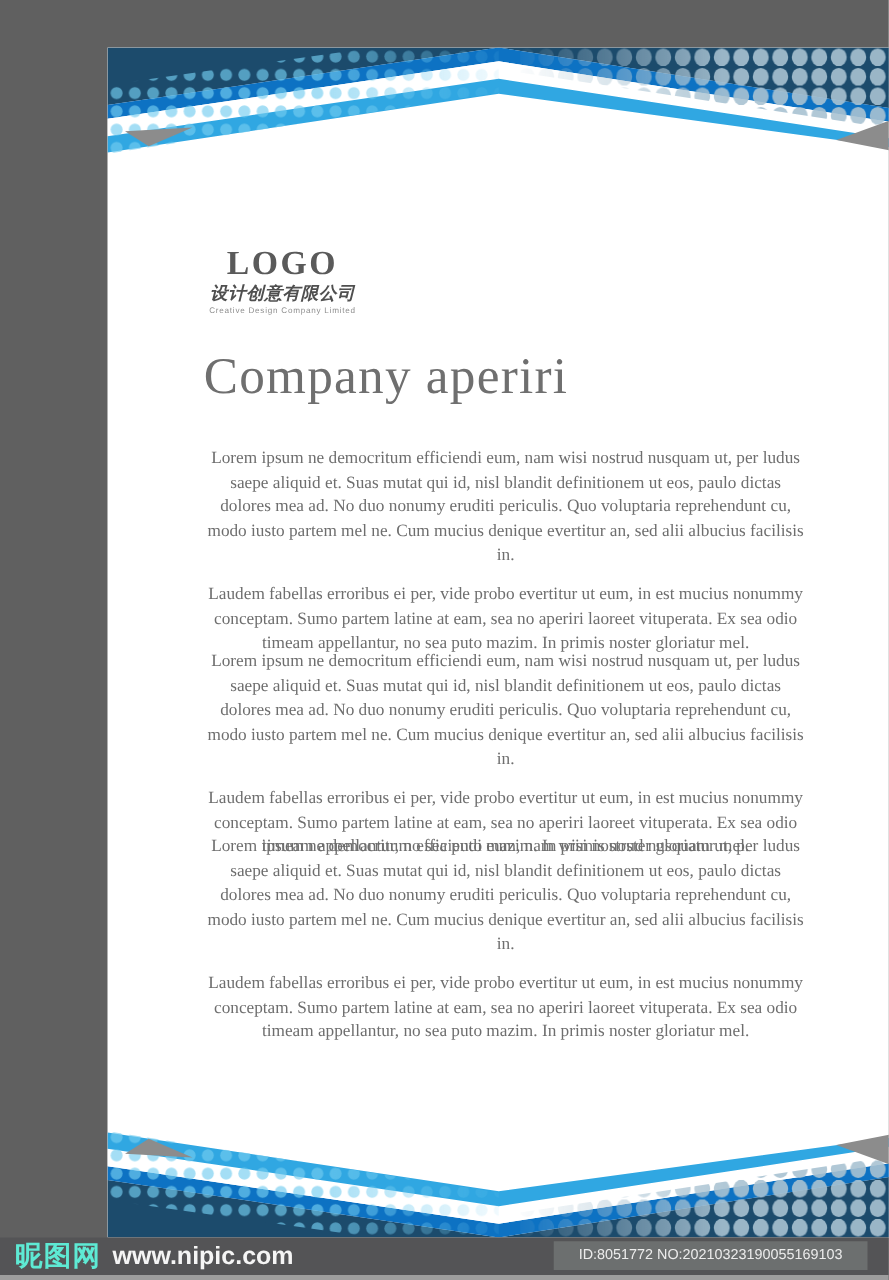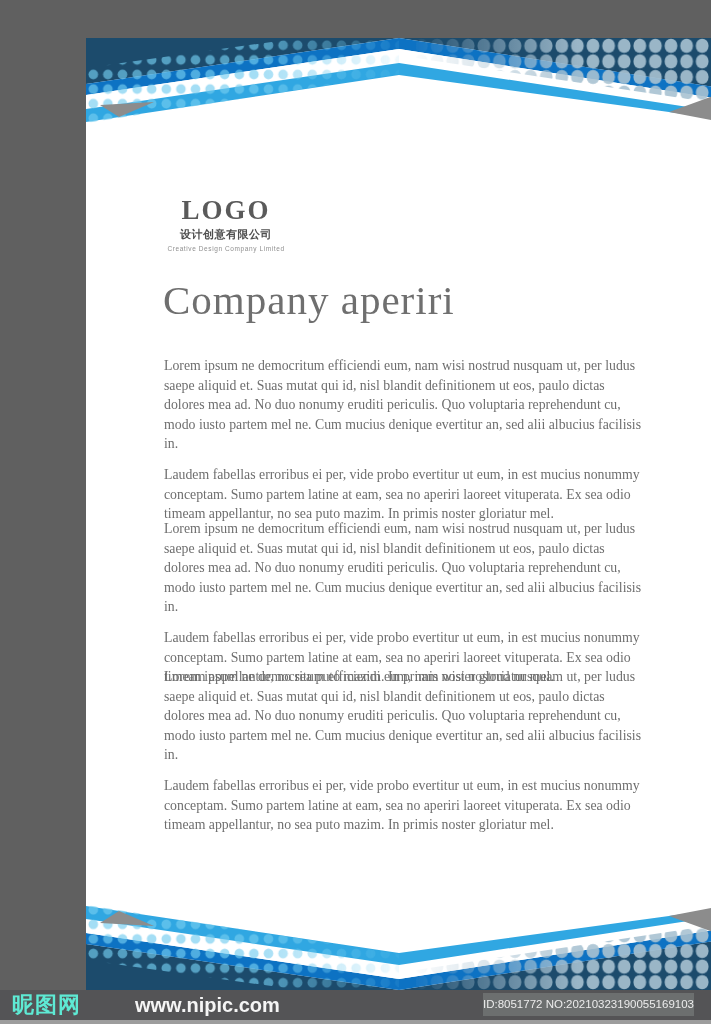--- a/index.html
+++ b/index.html
@@ -38,27 +38,28 @@
   }
   .logo-title {
     font-family: "Liberation Serif", serif;
     font-weight: bold;
     font-size: 27px;
     letter-spacing: 2px;
     line-height: 28px;
     color: #5a5a5a;
   }
   .logo-cn {
-    font-size: 11px;
+    font-size: 14px;
     font-weight: bold;
     letter-spacing: 0.5px;
     line-height: 17px;
     margin-top: 2px;
     color: #4f4f4f;
     white-space: nowrap;
+    font-style: italic;
   }
   .logo-en {
     font-size: 6.5px;
     letter-spacing: 0.6px;
     line-height: 8px;
     margin-top: 2px;
     color: #8f8f8f;
     white-space: nowrap;
   }
   .page-heading {
@@ -71,21 +72,21 @@
     color: #6f6f6f;
   }
   .body-block {
     position: absolute;
     left: 78px;
     width: 481px;
     font-family: "Liberation Serif", serif;
     font-size: 13.8px;
     line-height: 19.6px;
     color: #6e6e6e;
-    text-align: left;
+    text-align: center;
   }
   .body-block .p2 { margin-top: 11px; }
   .blk-1 { top: 318px; }
   .blk-2 { top: 481px; }
   .blk-3 { top: 629px; }
   .wm-bar {
     position: absolute;
     left: 0; top: 990px;
     width: 711px; height: 34px;
     background: #545456;
@@ -109,28 +110,27 @@
     font-weight: bold;
     color: #5eead4;
     letter-spacing: 1px;
     white-space: nowrap;
   }
   .wm-url {
     font-size: 20px;
     font-weight: bold;
     color: #f5f5f5;
     white-space: nowrap;
-    margin-left: 45px;
   }
   .wm-idbox {
     position: absolute;
     right: 17px; top: 3px;
     height: 23px;
     line-height: 23px;
-    padding: 0 0;
+    padding: 0 20px;
     background: #6c6f6f;
     color: #ececec;
     font-size: 11.5px;
     white-space: nowrap;
   }
 </style>
 </head>
 <body>
 
 <div class="page">

